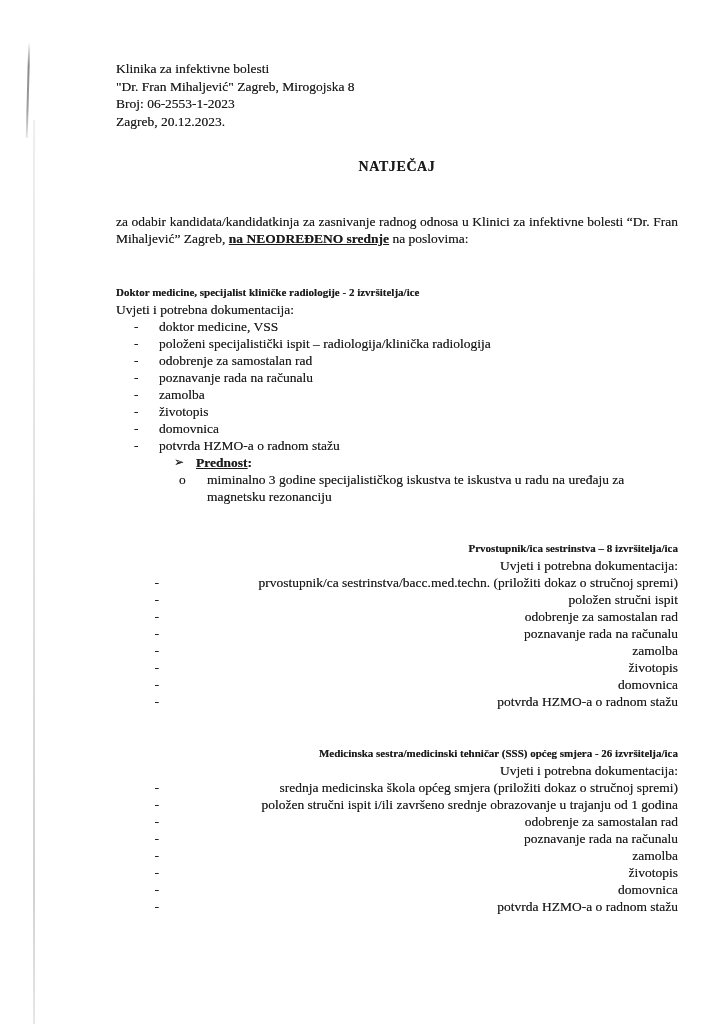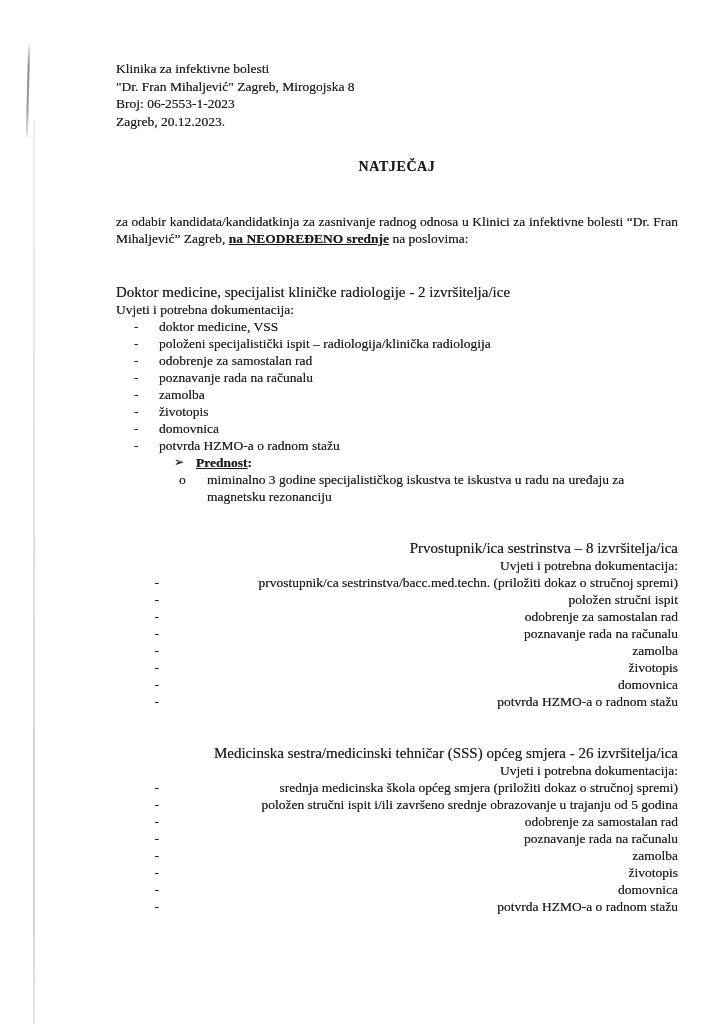--- a/index.html
+++ b/index.html
@@ -65,22 +65,22 @@
     margin-top: 38px;
     text-align: justify;
   }
   .emphasis {
     font-weight: bold;
     text-decoration: underline;
   }
   .job-section { margin-top: 36px; }
   .job-section + .job-section { margin-top: 34px; text-align: right; }
   .job-title {
-    font-size: 15px;
-    font-weight: normal;
+    font-size: 11px;
+    font-weight: bold;
     line-height: 18px;
   }
   .req-label { line-height: 17px; }
   .req-list { list-style: none; }
   .req-item {
     display: flex;
     padding-left: 18px;
     line-height: 17px;
   }
   .dash { width: 25px; flex: none; }
@@ -216,21 +216,21 @@
     <section class="job-section">
       <h2 class="job-title">Medicinska sestra/medicinski tehničar (SSS) općeg smjera - 26 izvršitelja/ica</h2>
       <div class="req-label">Uvjeti i potrebna dokumentacija:</div>
       <ul class="req-list">
         <li class="req-item">
             <span class="dash">-</span>
             <span class="req-text">srednja medicinska škola općeg smjera (priložiti dokaz o stručnoj spremi)</span>
           </li>
         <li class="req-item">
             <span class="dash">-</span>
-            <span class="req-text">položen stručni ispit i/ili završeno srednje obrazovanje u trajanju od 5 godina</span>
+            <span class="req-text">položen stručni ispit i/ili završeno srednje obrazovanje u trajanju od 1 godina</span>
           </li>
         <li class="req-item">
             <span class="dash">-</span>
             <span class="req-text">odobrenje za samostalan rad</span>
           </li>
         <li class="req-item">
             <span class="dash">-</span>
             <span class="req-text">poznavanje rada na računalu</span>
           </li>
         <li class="req-item">

